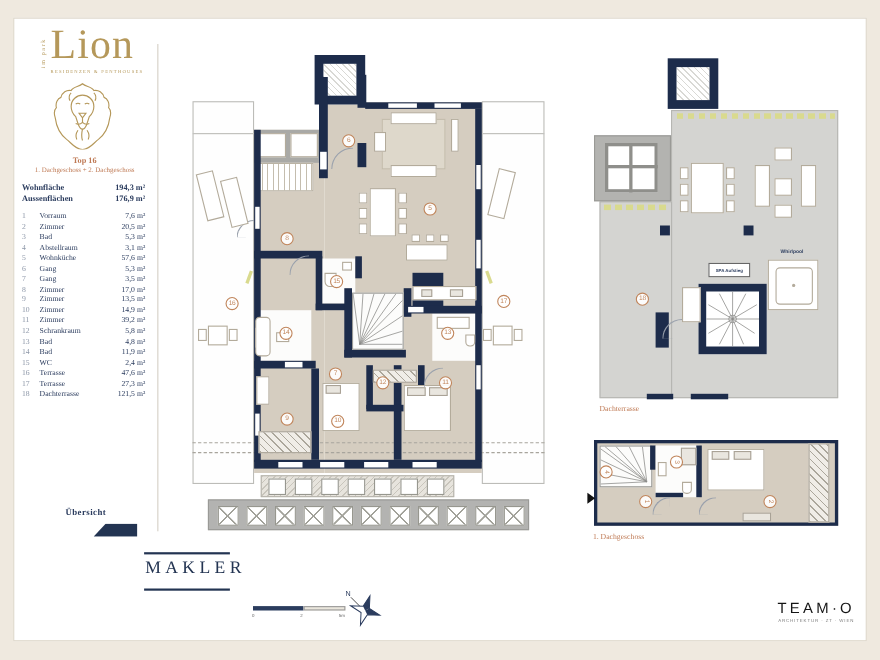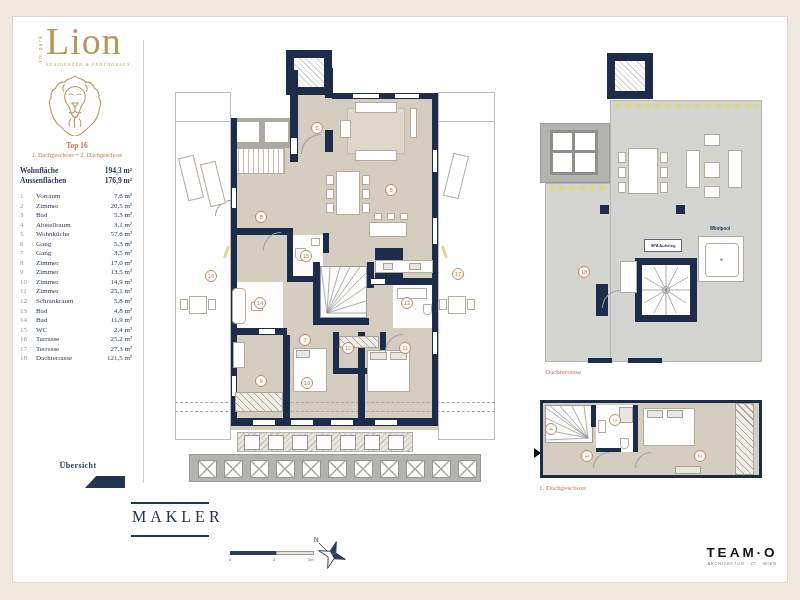--- a/index.html
+++ b/index.html
@@ -39,21 +39,21 @@
   .srow{display:flex;justify-content:space-between;font-weight:bold;font-size:7.5px;height:10px;line-height:10px;color:#2b3c5e;}
   .trow{display:flex;height:9.55px;line-height:9.55px;font-size:7px;color:#2b3c5e;}
   .tn{width:16px;color:#8d97a8;}
   .tl{flex:1;}
   .tv{text-align:right;}
   #uebersicht{width:116px;text-align:center;font-size:8px;font-weight:bold;letter-spacing:.4px;}
   #logo-3si{font-size:48px;font-weight:bold;color:#233452;letter-spacing:1px;line-height:44px;}
   #logo-flag{background:#233452;clip-path:polygon(28% 0,100% 0,100% 100%,0 100%);}
   .mline{background:#233452;}
   #logo-makler{font-size:16px;letter-spacing:4px;color:#233452;}
-  #teamo-name{font-family:"Liberation Sans",sans-serif;font-weight:bold;font-size:13.5px;letter-spacing:3px;color:#141414;text-align:center;}
+  #teamo-name{font-family:"Liberation Sans",sans-serif;font-weight:normal;font-size:13.5px;letter-spacing:3px;color:#141414;text-align:center;}
   #teamo-tag{font-family:"Liberation Sans",sans-serif;font-size:4px;letter-spacing:.8px;color:#7a7a7a;text-align:center;margin-top:1px;}
   .caption{font-size:7px;color:#bf7a55;}
   .planlabel{font-family:"Liberation Sans",sans-serif;color:#2b3c5e;text-align:center;}
   .tick{position:absolute;font-family:"Liberation Sans",sans-serif;font-size:4px;color:#666;}
   .vline{background:#d4cfc5;}
 </style>
 </head>
 <body>
 
 <div id="page">
@@ -134,21 +134,21 @@
         <span class="tv">13,5 m²</span>
       </div>
       <div class="trow">
         <span class="tn">10</span>
         <span class="tl">Zimmer</span>
         <span class="tv">14,9 m²</span>
       </div>
       <div class="trow">
         <span class="tn">11</span>
         <span class="tl">Zimmer</span>
-        <span class="tv">25,1 m²</span>
+        <span class="tv">39,2 m²</span>
       </div>
       <div class="trow">
         <span class="tn">12</span>
         <span class="tl">Schrankraum</span>
         <span class="tv">5,8 m²</span>
       </div>
       <div class="trow">
         <span class="tn">13</span>
         <span class="tl">Bad</span>
         <span class="tv">4,8 m²</span>
@@ -159,21 +159,21 @@
         <span class="tv">11,9 m²</span>
       </div>
       <div class="trow">
         <span class="tn">15</span>
         <span class="tl">WC</span>
         <span class="tv">2,4 m²</span>
       </div>
       <div class="trow">
         <span class="tn">16</span>
         <span class="tl">Terrasse</span>
-        <span class="tv">25,2 m²</span>
+        <span class="tv">47,6 m²</span>
       </div>
       <div class="trow">
         <span class="tn">17</span>
         <span class="tl">Terrasse</span>
         <span class="tv">27,3 m²</span>
       </div>
       <div class="trow">
         <span class="tn">18</span>
         <span class="tl">Dachterrasse</span>
         <span class="tv">121,5 m²</span>

